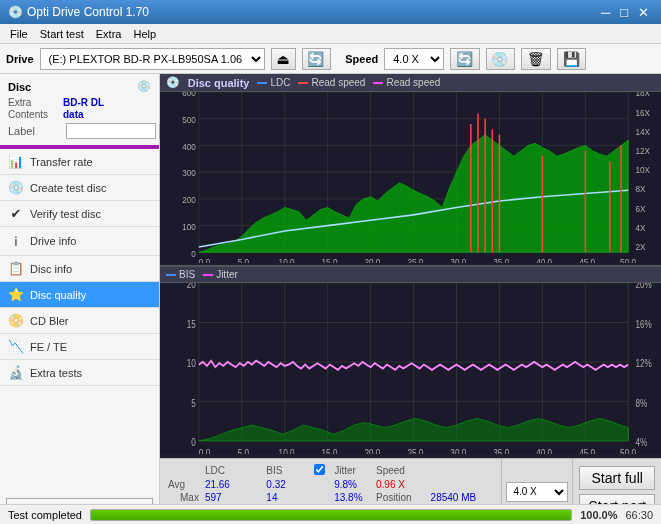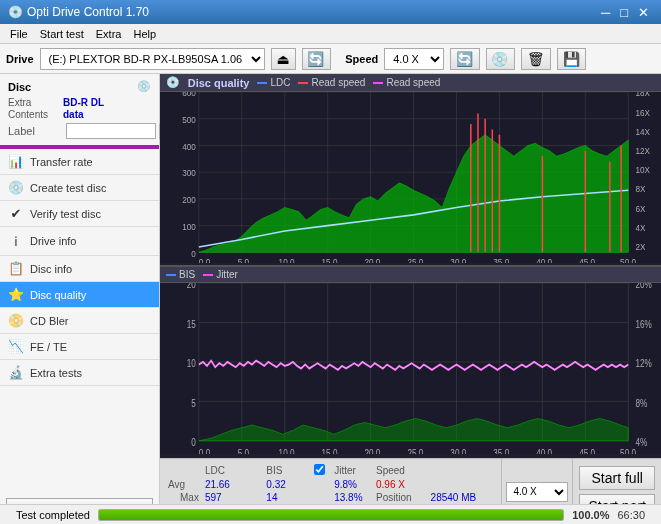--- a/index.html
+++ b/index.html
@@ -464,21 +464,21 @@
 
         <div style="display:flex; flex-direction:column; justify-content:center; gap:4px; padding:6px 6px; border-left:1px solid #bbb;">
           <button class="start-btn">Start full</button>
           <button class="start-btn">Start part</button>
         </div>
       </div>
 
     </div>
   </div>
 
-  <div style="position:absolute; bottom:0; left:0; right:0; height:20px; background:#f0f0f0; border-top:1px solid #ccc; display:flex; align-items:center; padding:0 16px; gap:8px; font-size:11px;">
+  <div style="position:absolute; bottom:0; left:0; right:0; height:20px; background:#f0f0f0; border-top:1px solid #ccc; display:flex; align-items:center; padding:0 8px; gap:8px; font-size:11px;">
     <span>Test completed</span>
     <div style="flex:1; height:12px; background:#e0e0e0; border:1px solid #aaa; border-radius:2px; overflow:hidden;">
       <div style="height:100%; background:linear-gradient(to bottom, #66cc00, #44aa00); width:100%;"></div>
     </div>
     <span style="font-weight:bold; color:#333;">100.0%</span>
     <span style="color:#333;">66:30</span>
   </div>
 
 </div>
 

